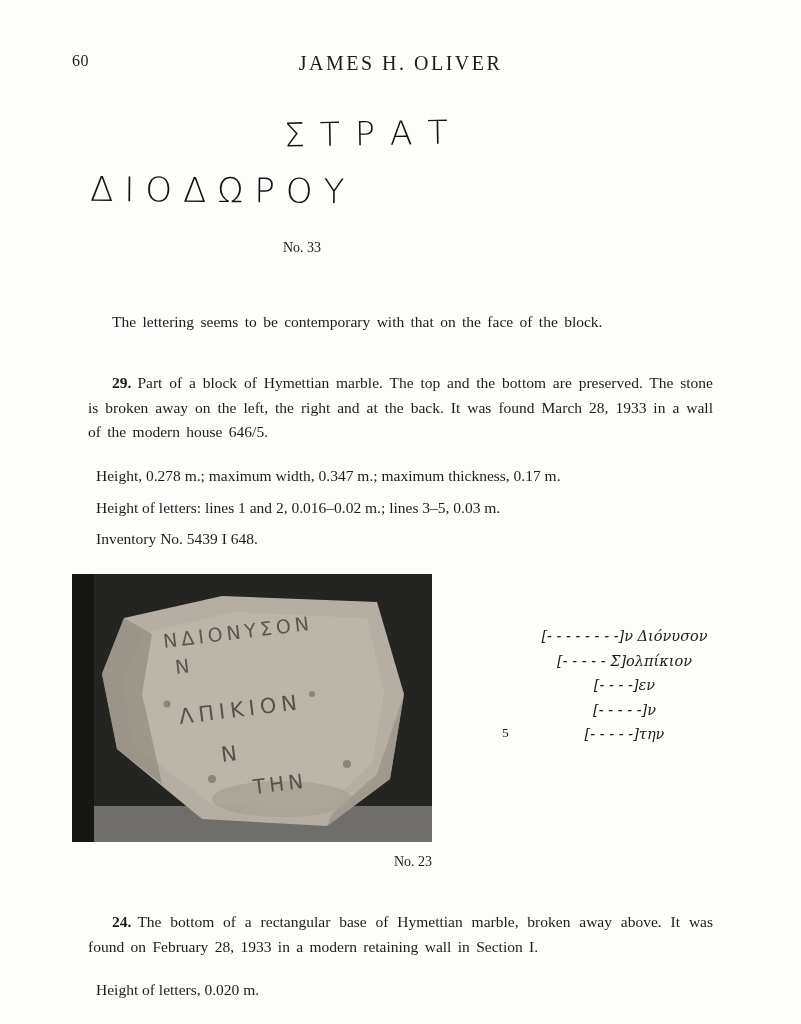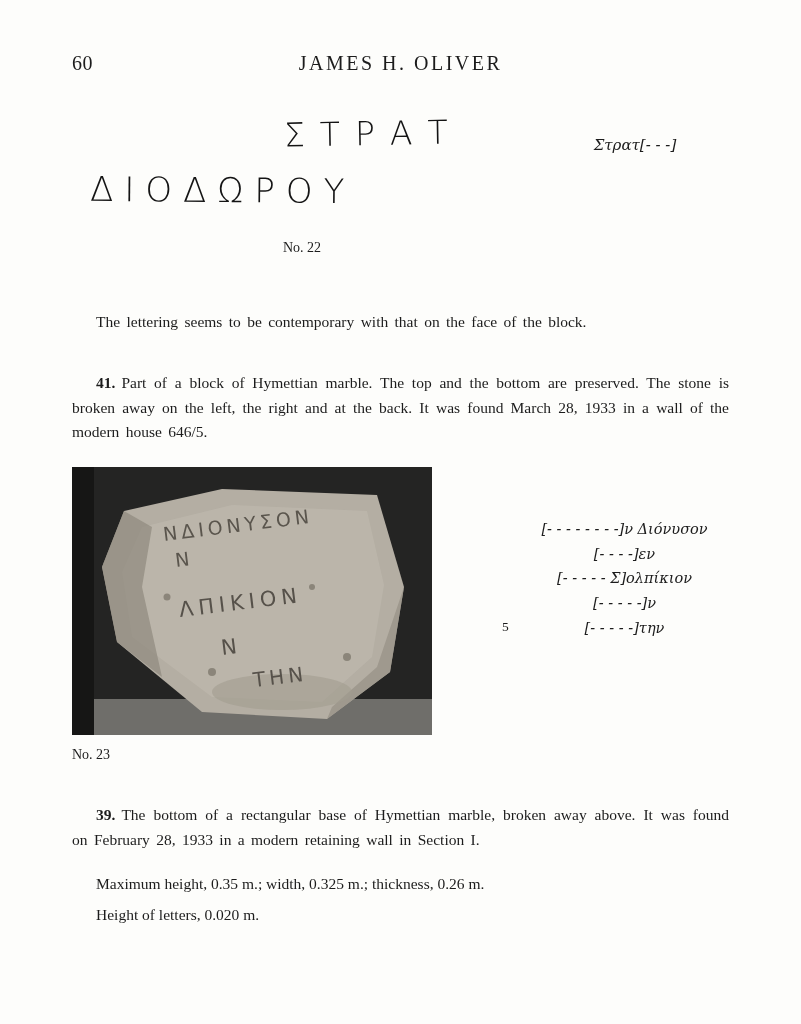--- a/index.html
+++ b/index.html
@@ -10,70 +10,74 @@
     background:#fdfdfb;
     color:#1c1c1c;
     font-family:"Liberation Serif", serif;
     font-size:15.5px;
     overflow:hidden;
     box-sizing:border-box;
     padding:52px 72px 0 72px;
   }
   
   .header{position:relative;height:24px;}
-  .pageno{position:absolute;left:0;top:0;font-size:20px;letter-spacing:.5px;text-align:right;}
+  .pageno{position:absolute;left:0;top:0;font-size:16px;letter-spacing:.5px;text-align:right;}
   .running-head{text-align:center;font-size:20px;letter-spacing:2.5px;}
   
   .fig22{position:relative;height:172px;margin-top:36px;}
   .facsimile-line{position:absolute;font-family:"DejaVu Sans", sans-serif;font-weight:300;color:#141414;white-space:nowrap;}
   .facs1{left:212px;top:2px;font-size:33px;letter-spacing:15px;transform:rotate(-1deg);}
   .facs2{left:18px;top:58px;font-size:34px;letter-spacing:11px;transform:rotate(.5deg);}
   .transcription22{position:absolute;left:468px;top:22px;width:190px;text-align:center;font-style:italic;font-family:"DejaVu Serif", serif;font-size:15px;line-height:1.55;}
   .fig22-caption{position:absolute;left:130px;top:128px;width:200px;text-align:center;font-size:14px;}
   
-  .para{margin:0;text-align:justify;line-height:1.6;word-spacing:2.5px;}
+  .para{margin:16px;text-align:justify;line-height:1.6;word-spacing:2.5px;}
   .indent{text-indent:24px;}
   .note-para{margin-top:26px;}
   .entry-para{margin-top:36px;}
   .entry-num{font-weight:bold;margin-right:6px;}
   .measure{margin-top:18px;margin-left:24px;}
   .measure p{margin:0 0 6px 0;line-height:1.65;}
   
   .fig23-row{display:flex;margin-top:22px;}
   .photo-frame{width:360px;height:268px;flex:0 0 auto;background:#1f1f1e;}
   .photo-frame svg{display:block;}
   .transcription23{position:relative;margin-left:88px;margin-top:50px;width:230px;font-style:italic;font-family:"DejaVu Serif", serif;font-size:14.5px;line-height:1.7;text-align:center;}
   .tline{position:relative;white-space:nowrap;}
   .lineno{position:absolute;left:-18px;font-style:normal;font-family:"Liberation Serif",serif;font-size:13.5px;}
-  .fig23-caption{width:360px;text-align:left;font-size:14px;margin-top:12px;}
+  .fig23-caption{width:360px;text-align:right;font-size:14px;margin-top:12px;}
   .entry24-para{margin-top:40px;}
 </style>
 </head>
 <body>
 
 <div class="page">
 
   <div class="header">
     <span class="pageno">60</span>
     <div class="running-head">JAMES H. OLIVER</div>
   </div>
 
   <div class="fig22">
     <div class="facsimile-line facs1">ΣΤΡΑΤ</div>
     <div class="facsimile-line facs2">ΔΙΟΔΩΡΟΥ</div>
     <div class="transcription22">
-      <div class="tline">Στρατ[- - -]</div>
     </div>
-    <div class="fig22-caption">No. 22</div>
+    <div class="fig22-caption">No. 33</div>
   </div>
 
   <p class="para indent note-para">The lettering seems to be contemporary with that on the face of the block.</p>
 
-  <p class="para indent entry-para"><span class="entry-num">41.</span><span>Part of a block of Hymettian marble.  The top and the bottom are preserved. The stone is broken away on the left, the right and at the back.  It was found March 28, 1933 in a wall of the modern house 646/5.</span></p>
+  <p class="para indent entry-para"><span class="entry-num">29.</span><span>Part of a block of Hymettian marble.  The top and the bottom are preserved. The stone is broken away on the left, the right and at the back.  It was found March 28, 1933 in a wall of the modern house 646/5.</span></p>
 
+  <div class="measure">
+    <p>Height, 0.278 m.; maximum width, 0.347 m.; maximum thickness, 0.17 m.</p>
+    <p>Height of letters: lines 1 and 2, 0.016–0.02 m.; lines 3–5, 0.03 m.</p>
+    <p>Inventory No. 5439 I 648.</p>
+  </div>
 
   <div class="fig23-row">
     <div class="photo-frame">
       <svg width="360" height="268" viewBox="0 0 360 268">
         <rect x="0" y="0" width="360" height="268" fill="#242423"></rect>
         <rect x="0" y="232" width="360" height="36" fill="#6f6e6a"></rect>
         <rect x="0" y="0" width="22" height="268" fill="#161615"></rect>
 
         <polygon points="52,44 150,22 305,28 332,120 318,205 255,252 130,245 45,175 30,100" fill="#b4aea3"></polygon>
         <polygon points="70,60 160,38 295,44 312,118 300,190 250,235 140,230 60,170 50,105" fill="#c1bbb0" opacity="0.55"></polygon>
@@ -89,30 +93,29 @@
 
         <circle cx="140" cy="205" r="4" fill="#8b857a"></circle>
         <circle cx="240" cy="120" r="3" fill="#8b857a"></circle>
         <circle cx="95" cy="130" r="3.5" fill="#8b857a"></circle>
         <circle cx="275" cy="190" r="4" fill="#8b857a"></circle>
       </svg>
     </div>
 
     <div class="transcription23">
       <div class="tline"><span>[- - - - - - - -]ν Διόνυσον</span></div>
+      <div class="tline"><span>[- - - - - Σ]ολπίκιον</span></div>
       <div class="tline"><span>[- - - -]εν</span></div>
-      <div class="tline"><span>[- - - - - Σ]ολπίκιον</span></div>
       <div class="tline"><span>[- - - - -]ν</span></div>
       <div class="tline"><span class="lineno">5</span><span>[- - - - -]την</span></div>
     </div>
   </div>
 
   <div class="fig23-caption">No. 23</div>
 
-  <p class="para indent entry24-para"><span class="entry-num">39.</span><span>The bottom of a rectangular base of Hymettian marble, broken away above. It was found on February 28, 1933 in a modern retaining wall in Section I.</span></p>
+  <p class="para indent entry24-para"><span class="entry-num">24.</span><span>The bottom of a rectangular base of Hymettian marble, broken away above. It was found on February 28, 1933 in a modern retaining wall in Section I.</span></p>
 
   <div class="measure">
-    <p>Maximum height, 0.35 m.; width, 0.325 m.; thickness, 0.26 m.</p>
     <p>Height of letters, 0.020 m.</p>
 
   </div>
 
 </div>
 
 </body></html>

